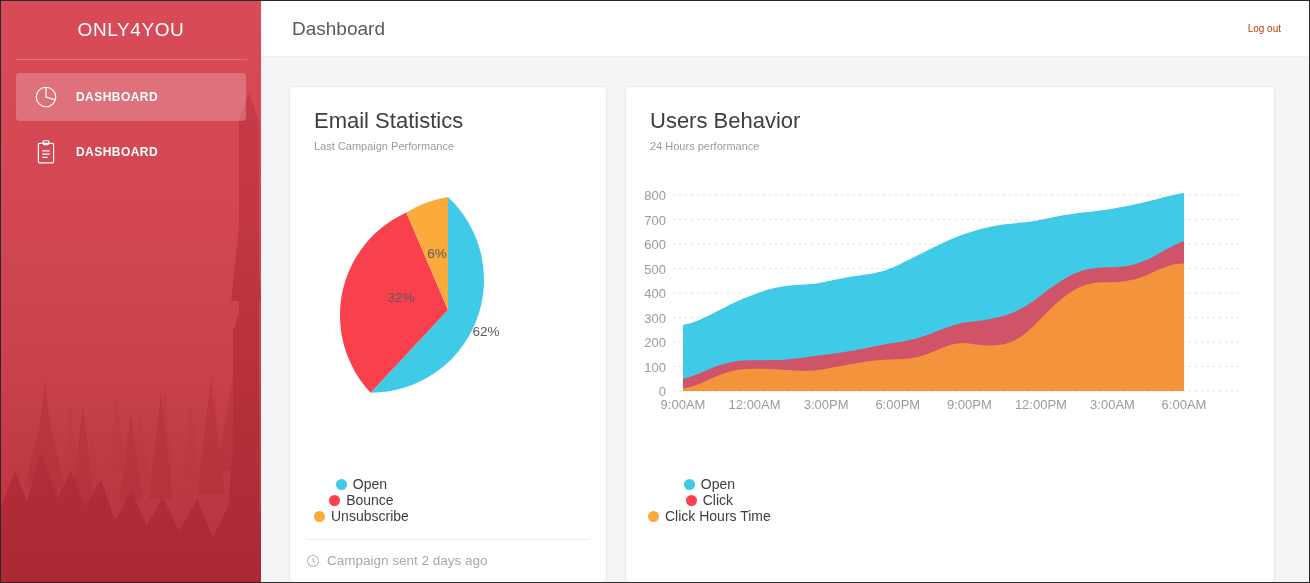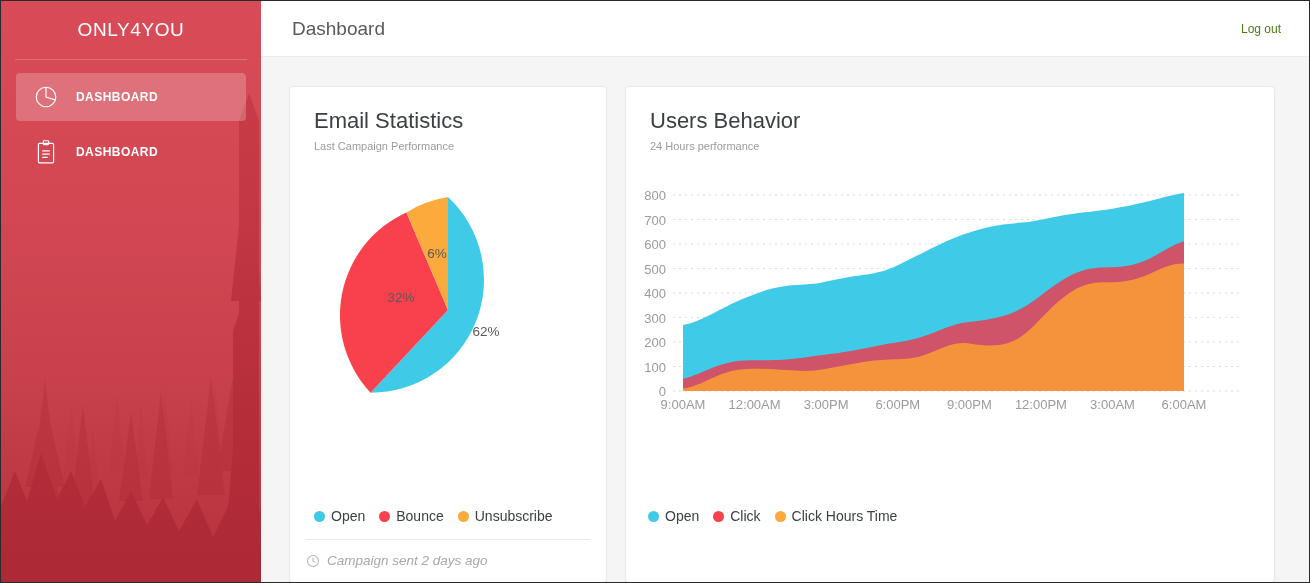--- a/index.html
+++ b/index.html
@@ -78,21 +78,21 @@
   #topbar {
     position: relative; height: 56px; background: #fff;
     border-bottom: 1px solid #ececec;
     display: flex; align-items: center;
   }
   #page-title {
     margin-left: 31px; font-size: 19px; color: #5a5a5a; font-weight: 400;
   }
   #logout {
     margin-left: auto; margin-right: 28px;
-    font-size: 12px; color: #4d7c0f; cursor: pointer;
+    font-size: 10px; color: #c2410c; cursor: pointer;
     text-decoration: none;
   }
 
   #content {
     position: relative; padding: 29px 33px 0 28px;
     display: flex; gap: 18px; align-items: flex-start;
   }
 
   .card {
     background: #fff;
@@ -106,29 +106,29 @@
 
   .card-head { padding: 20px 24px 0 24px; }
   .card-title { font-size: 22px; color: #3c4043; font-weight: 400; line-height: 1.25; }
   .card-sub   { font-size: 11px; color: #9b9b9b; margin-top: 5px; }
 
   .card-footer {
     position: absolute; left: 16px; right: 16px; bottom: 14px;
     border-top: 1px solid #ededed;
     padding-top: 13px;
     display: flex; align-items: center;
-    font-size: 13.5px; color: #a8a8a8; font-style: italic;
+    font-size: 13.5px; color: #a8a8a8;
   }
   .footer-icon { margin-right: 7px; display: inline-flex; }
   .footer-icon svg { display: block; }
 
   .legend {
     position: absolute; bottom: 58px;
     display: flex; align-items: center;
-    font-size: 14px; color: #3c4043;
+    font-size: 14px; color: #3c4043; flex-direction: column;
   }
   #legend-email { left: 24px; }
   #legend-users { left: 22px; }
   .legend-item { display: flex; align-items: center; margin-right: 14px; }
   .legend-dot {
     width: 11px; height: 11px; border-radius: 50%;
     margin-right: 6px; flex: 0 0 auto;
   }
 
   

